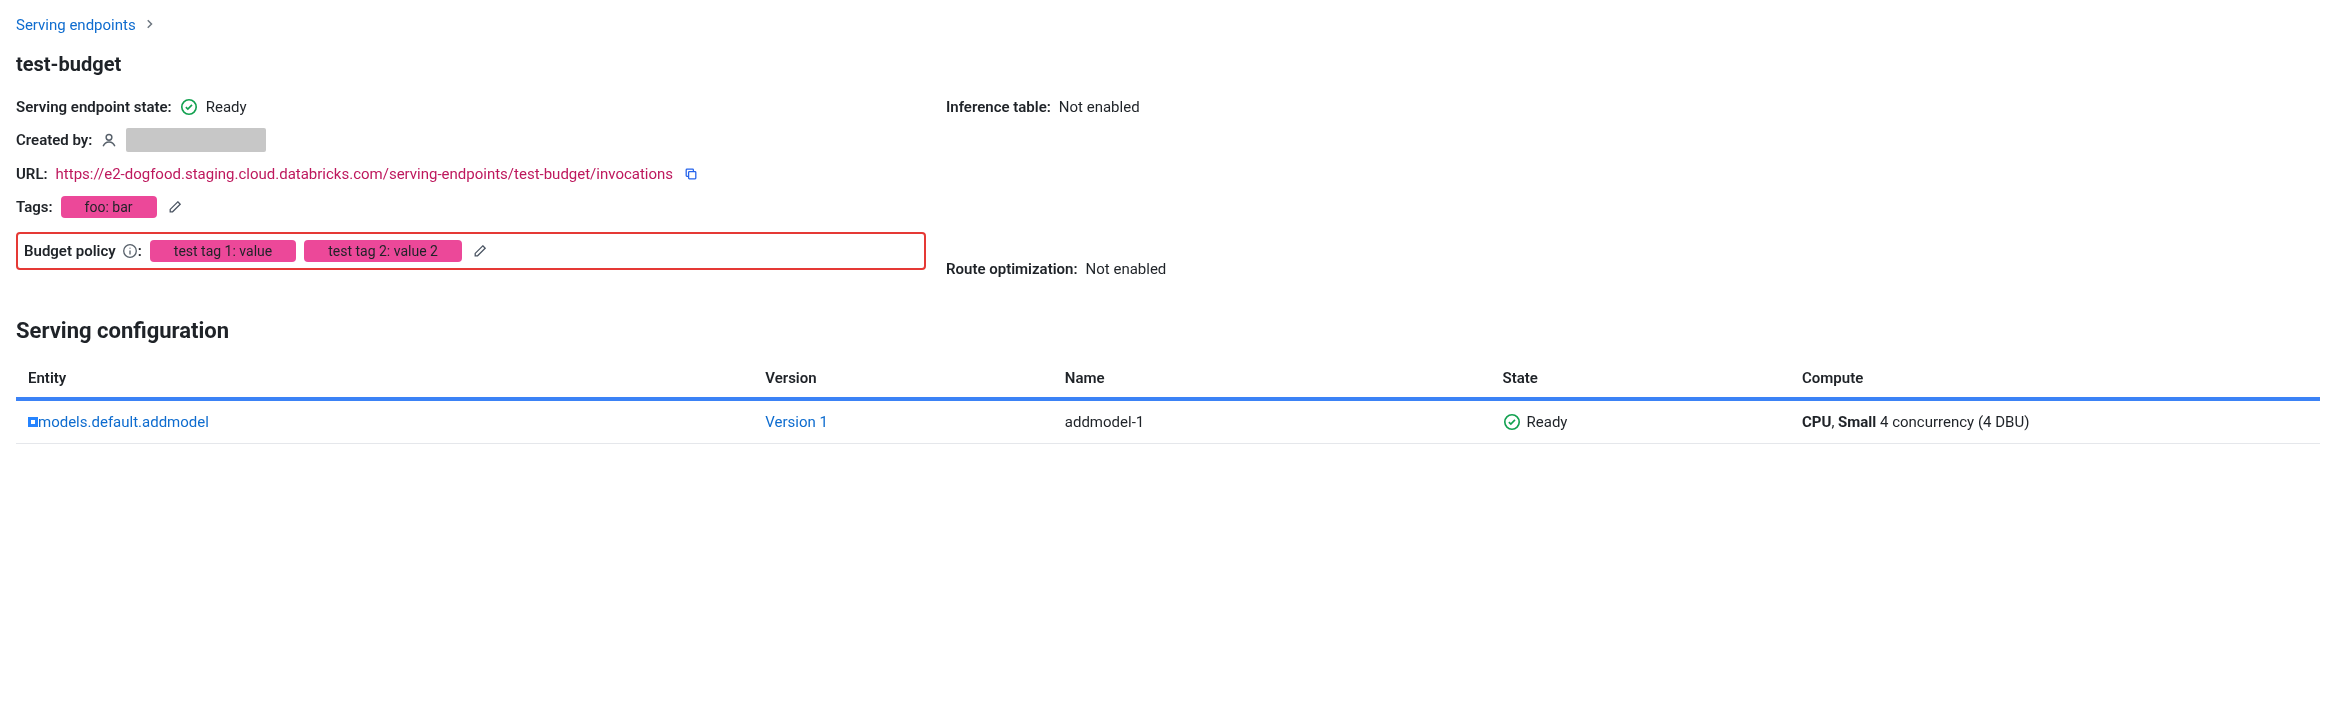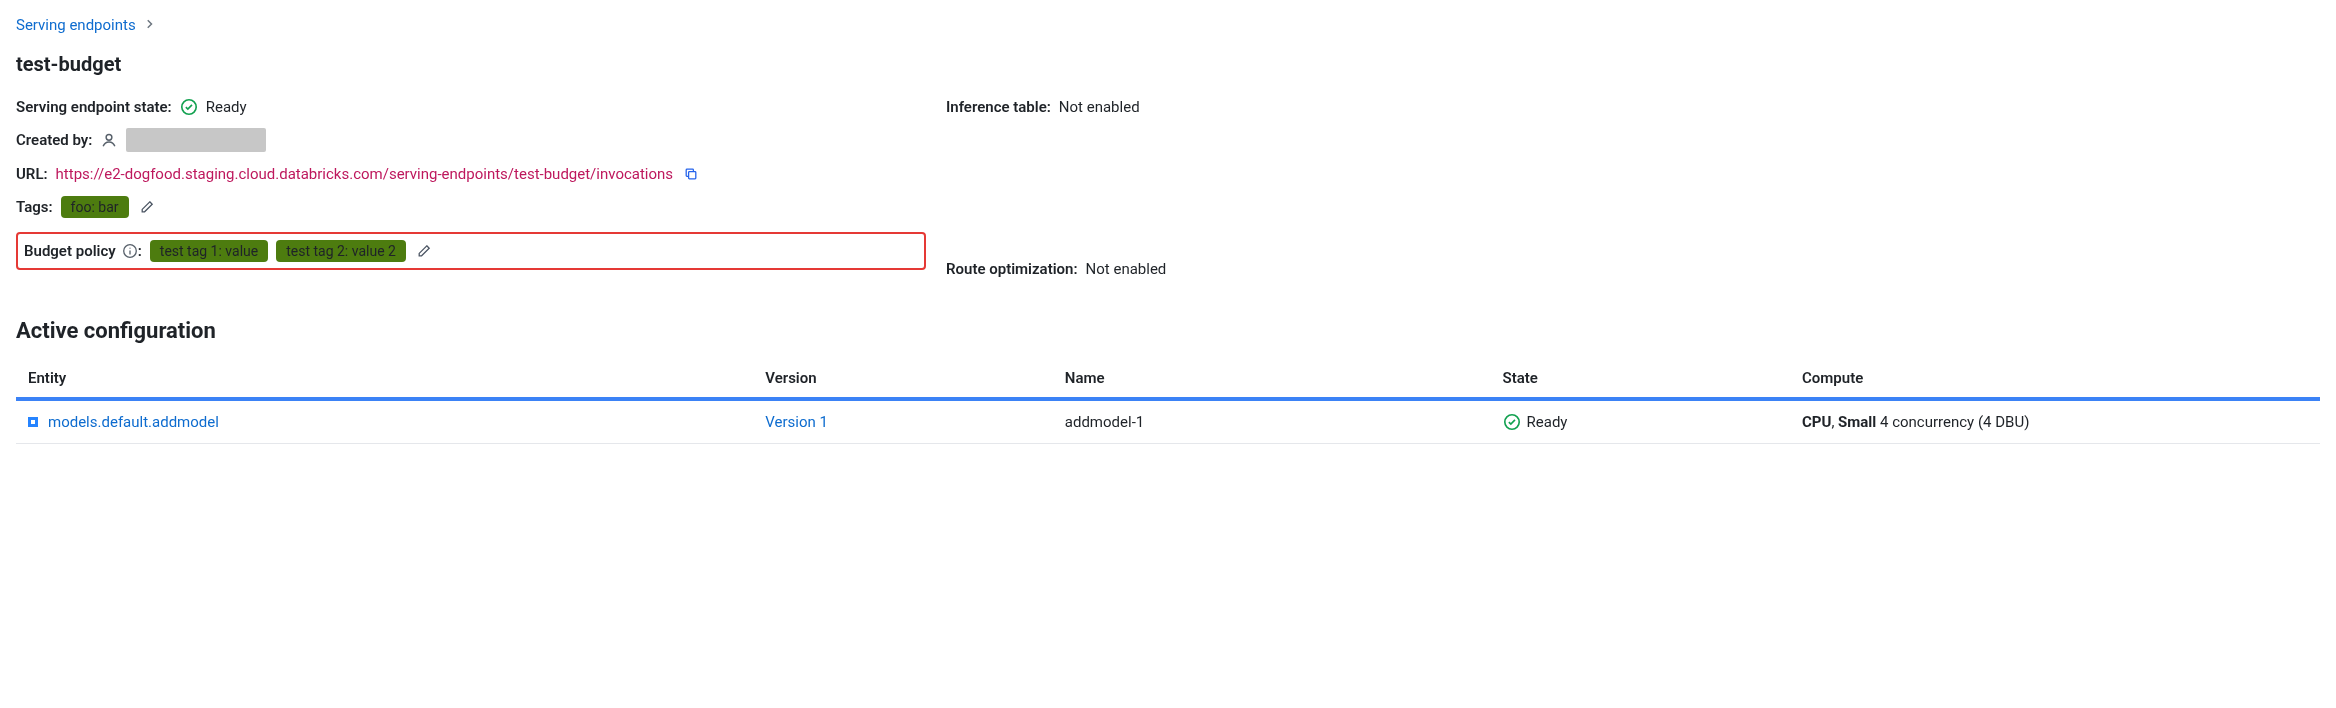--- a/index.html
+++ b/index.html
@@ -69,23 +69,23 @@
     display: inline-flex;
     width: 20px; height: 20px;
     align-items: center; justify-content: center;
     color: #4b5563;
     cursor: pointer;
   }
   .icon-btn.blue { color: #2563eb; }
   .icon-btn svg { width: 16px; height: 16px; }
 
   .tag-chip {
-    background: #4d7c0f;
+    background: #ec4899;
     border-radius: 4px;
-    padding: 3px 10px;
+    padding: 3px 24px;
     font-size: 14px;
     color: #1f2328;
   }
 
   .highlight-box {
     border: 2px solid #e53935;
     border-radius: 4px;
     padding: 6px 8px 6px 6px;
     display: inline-flex;
     align-items: center;
@@ -117,21 +117,21 @@
     text-align: left;
     font-weight: 600;
     padding: 10px 12px;
     border-bottom: 4px solid #3b82f6;
   }
   table.config td {
     padding: 12px 12px;
     border-bottom: 1px solid #e5e7eb;
     vertical-align: middle;
   }
-  .entity-cell { display: flex; align-items: center; gap: 10px; }
+  .entity-cell { display: flex; align-items: center; }
   .entity-sq {
     width: 10px; height: 10px;
     background: #fff;
     border: 3px solid #2684ff;
     display: inline-block;
   }
   .compute-cell .bold { font-weight: 700; }
   .state-cell { display: flex; align-items: center; gap: 6px; }
 </style>
 </head>
@@ -220,21 +220,21 @@
       <span class="label">Inference table:</span>
       <span class="value">Not enabled</span>
     </div>
     <div class="row">
       <span class="label">Route optimization:</span>
       <span class="value">Not enabled</span>
     </div>
   </div>
 </div>
 
-<h2 class="section-title">Active configuration</h2>
+<h2 class="section-title">Serving configuration</h2>
 
 <table class="config">
   <thead>
     <tr>
       <th style="width:32%">Entity</th>
       <th style="width:13%">Version</th>
       <th style="width:19%">Name</th>
       <th style="width:13%">State</th>
       <th>Compute</th>
     </tr>

